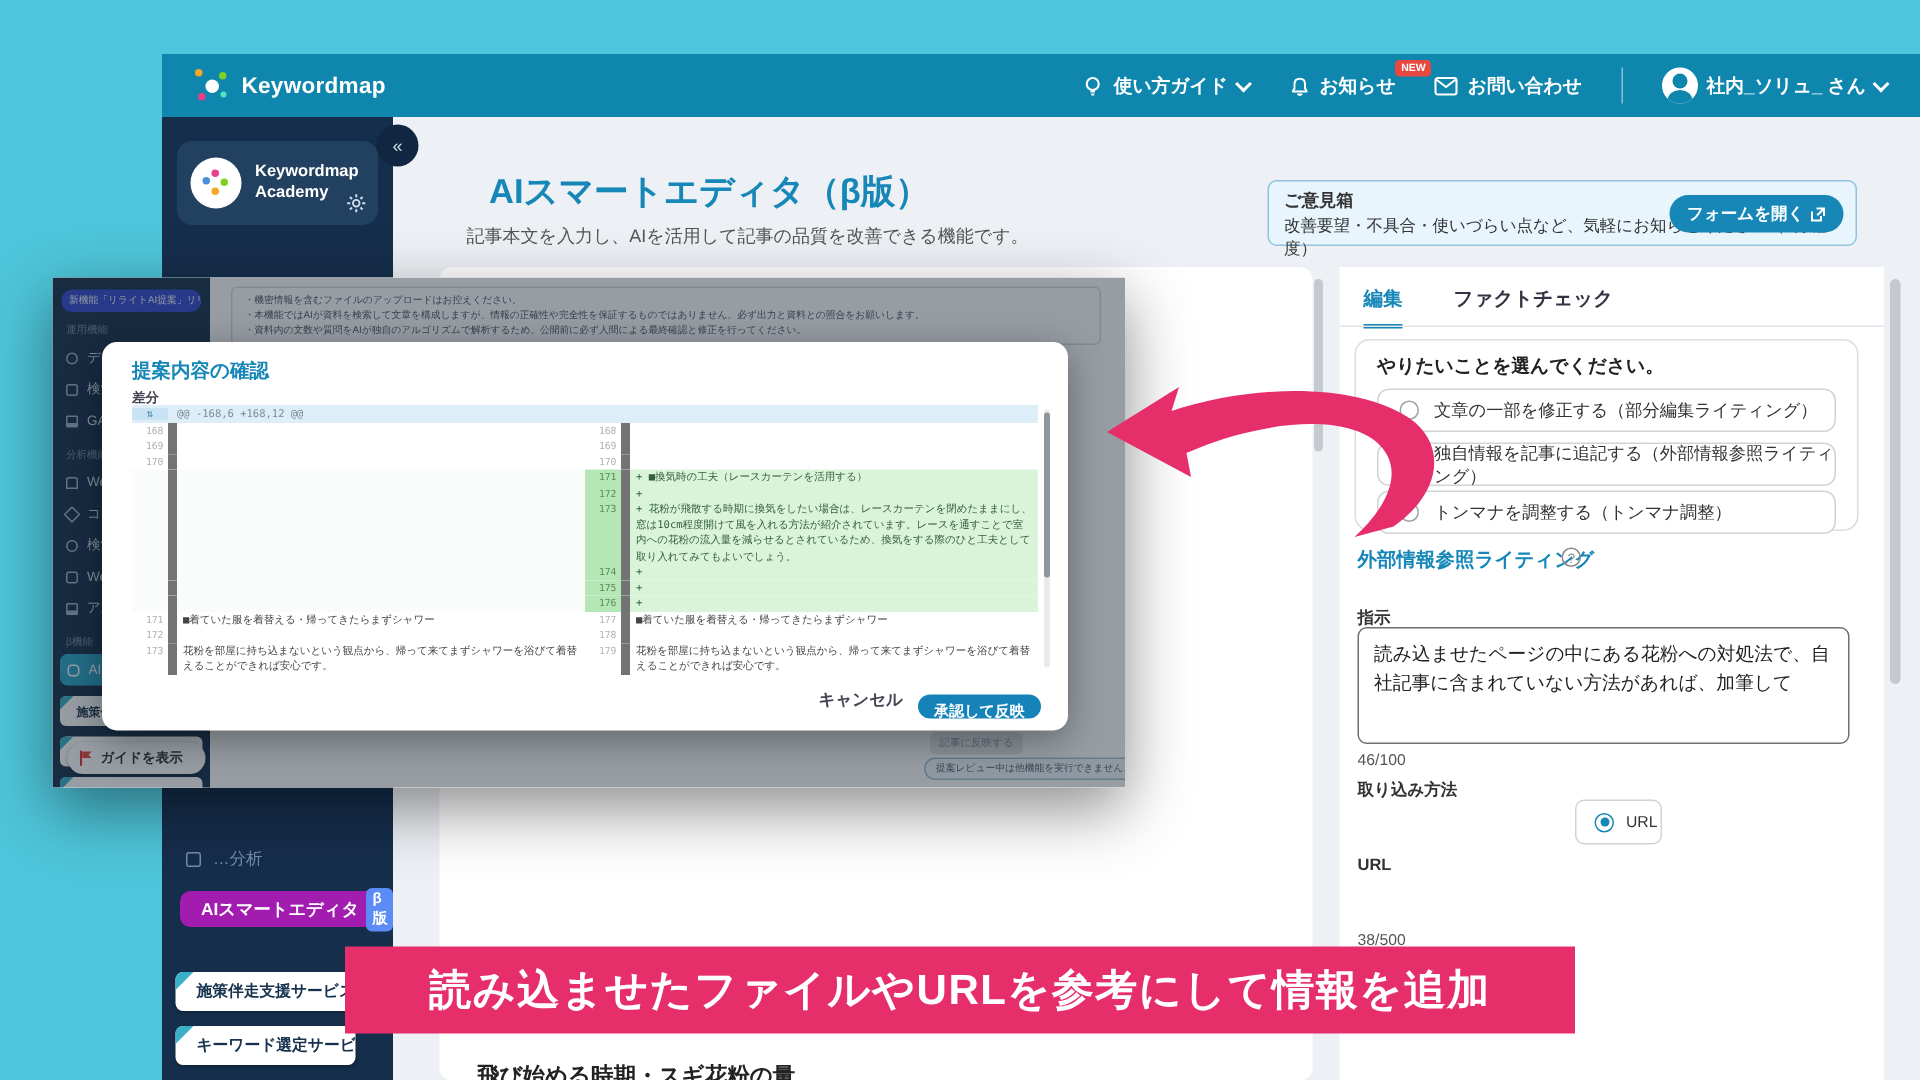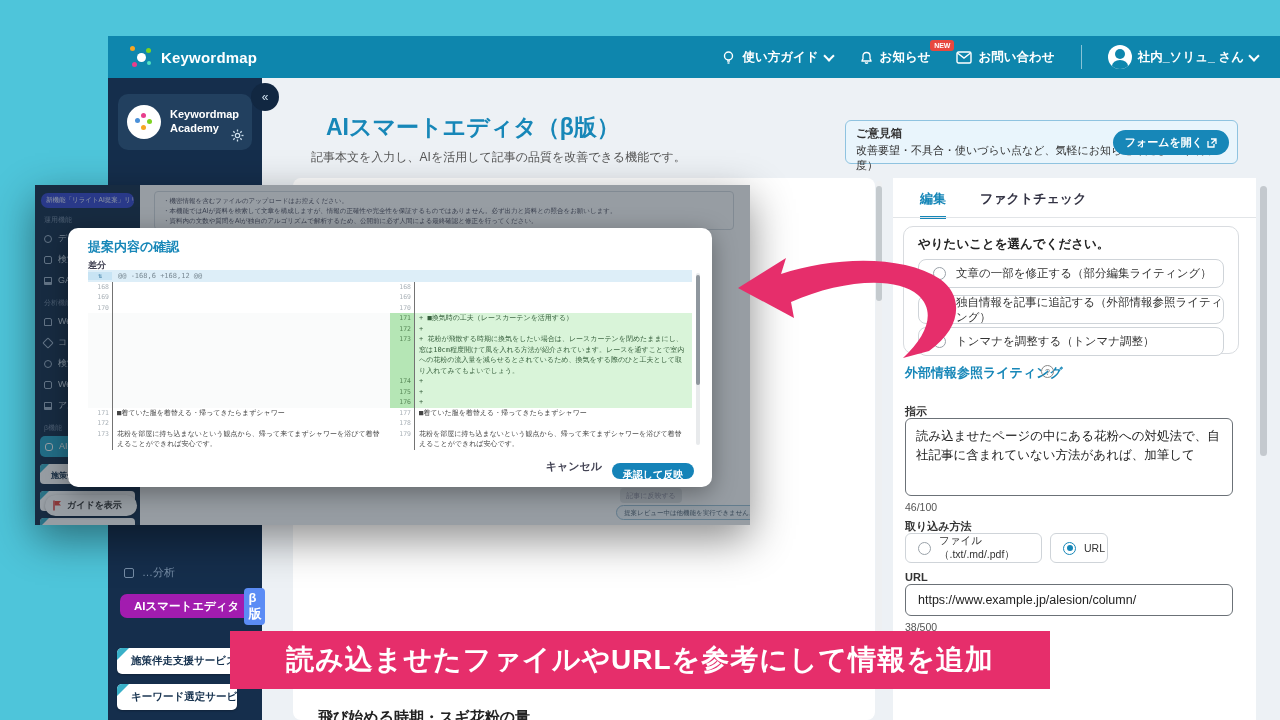--- a/index.html
+++ b/index.html
@@ -30,21 +30,21 @@
   .acad-logo i { position:absolute; border-radius:50%; }
   .acad-text { color:#fff; font-size:11px; font-weight:bold; line-height:1.25; margin-left:9px; }
   .acad-gear { position:absolute; right:8px; bottom:8px; }
   .home-row { position:absolute; left:14px; top:116px; display:flex; align-items:center; gap:9px; color:#d8e6f1; font-size:12.5px; cursor:pointer; }
   .collapse-btn { position:absolute; left:143px; top:47px; width:28px; height:28px; background:#112741; border-radius:50%; color:#cfe0ee; display:flex; align-items:center; justify-content:center; font-size:12px; cursor:pointer; z-index:3; }
   .partial-row { position:absolute; left:16px; top:487px; color:#8fa5bd; font-size:11px; opacity:.8; display:flex; gap:8px; align-items:center; }
   .grid-ico { width:10px; height:10px; border:1.5px solid #8fa5bd; border-radius:2px; }
   .ai-btn { position:absolute; left:12px; top:516px; width:132px; height:24px; background:#a21caf; border-radius:7px; display:flex; align-items:center; cursor:pointer; }
   .ai-btn .robot { margin-left:8px; }
   .ai-btn span.lbl { color:#fff; font-size:11.5px; font-weight:bold; margin-left:6px; white-space:nowrap; }
-  .beta-badge { background:#5b8cf5; color:#fff; font-size:13px; font-weight:bold; border-radius:4px; padding:2px 4px; margin-left:5px; }
+  .beta-badge { background:#5b8cf5; color:#fff; font-size:10px; font-weight:bold; border-radius:4px; padding:2px 4px; margin-left:5px; }
   .svc { position:absolute; left:9px; width:120px; height:26px; background:#fff; border-radius:5px; box-shadow:0 1px 2px rgba(0,0,0,.25); display:flex; align-items:center; cursor:pointer; overflow:hidden; }
   .svc::before { content:""; position:absolute; left:0; top:0; border-style:solid; border-width:12px 12px 0 0; border-color:#39b0c8 transparent transparent transparent; }
   .svc span { font-size:10.5px; font-weight:bold; color:#16324f; margin-left:14px; white-space:nowrap; }
 
   
   .pg-title { position:absolute; left:202px; top:76px; color:#1787b8; font-size:23px; font-weight:bold;margin-left:16px; }
   .pg-sub { position:absolute; left:203px; top:113px; color:#555; font-size:12px; }
   .fbox { position:absolute; left:737px; top:84px; width:393px; height:44px; background:#e9f5fc; border:1px solid #8fc3e0; border-radius:6px; padding:5px 10px; }
   .fbox-title { font-size:11.5px; font-weight:bold; color:#333; }
   .fbox-desc { font-size:11px; color:#333; margin-top:2px; }
@@ -53,21 +53,21 @@
   
   .article { position:absolute; left:185px; top:142px; width:582px; height:542px; background:#fff; border-radius:8px; overflow:hidden; }
   .art-ph { position:absolute; left:25px; top:478px; font-size:15px; font-weight:bold; color:#333; }
   .art-h { position:absolute; left:25px; top:530px; font-size:15px; font-weight:bold; color:#222; }
   .art-scroll { position:absolute; left:768px; top:145px; width:6px; height:450px; background:#eef0f2; border-radius:3px; }
   .art-thumb { position:absolute; left:768px; top:150px; width:6px; height:115px; background:#c4cace; border-radius:3px; cursor:pointer; }
 
   
   .panel { position:absolute; left:785px; top:142px; width:363px; height:542px; background:#fff; }
   .tabs { position:absolute; left:16px; top:12px; display:flex; gap:34px; font-size:13px; font-weight:bold; }
-  .tab-active { color:#1787b8; padding-bottom:8px; border-bottom:3px solid #1787b8; cursor:pointer;margin-left:11px; }
+  .tab-active { color:#1787b8; padding-bottom:8px; border-bottom:3px solid #1787b8; cursor:pointer; }
   .tab { color:#334; cursor:pointer; }
   .tab-line { position:absolute; left:0; top:39px; width:363px; height:1px; background:#e2e5e8; }
   .card1 { position:absolute; left:10px; top:48px; width:336px; height:128px; border:1px solid #d9dce0; border-radius:10px; }
   .card1-title { position:absolute; left:14px; top:9px; font-size:12.5px; font-weight:bold; color:#222; }
   .opt { position:absolute; left:14px; width:306px; height:29px; border:1px solid #cfd4d9; border-radius:8px; display:flex; align-items:center; gap:10px; padding-left:14px; cursor:pointer; background:#fff; }
   .radio { width:13px; height:13px; border:1.5px solid #9aa2a9; border-radius:50%; flex:0 0 auto; }
   .radio.sel { border-color:#1787b8; position:relative; }
   .radio.sel::after { content:""; position:absolute; left:2.5px; top:2.5px; width:6px; height:6px; background:#1787b8; border-radius:50%; }
   .opt span { font-size:11.5px; color:#333; }
   .sec-title { position:absolute; left:12px; top:186px; color:#1787b8; font-size:13px; font-weight:bold; }
@@ -115,21 +115,21 @@
   
   .modal { position:absolute; left:33px; top:43px; width:644px; height:259px; background:#fff; border-radius:10px; box-shadow:0 6px 24px rgba(0,0,0,.35); z-index:4; }
   .modal-title { position:absolute; left:20px; top:10px; color:#1787b8; font-size:13px; font-weight:bold; }
   .diff-label { position:absolute; left:20px; top:31px; font-size:9px; color:#445; font-weight:bold; }
   .diff { position:absolute; left:20px; top:42px; width:604px; height:180px; overflow:hidden; font-family:"DejaVu Sans Mono","Liberation Mono",monospace; }
   .d-row { display:flex; width:100%; }
   .d-hunk { background:#ddeef8; min-height:12px; align-items:center; }
   .d-hunk .gut { width:24px; background:#c8e4f4; color:#4b88ad; font-size:7px; text-align:center; }
   .d-hunk .ht { font-size:7px; color:#7a8a94; padding-left:6px; }
   .lnum,.rnum { width:24px; flex:0 0 auto; font-size:6.5px; color:#aab2b8; text-align:right; padding-right:3px; line-height:1.6; }
-  .ltxt,.rtxt { width:278px; flex:0 0 auto; font-size:7px; color:#444; line-height:1.5; padding:0 4px; border-left:1px solid #737373; word-break:break-all; }
+  .ltxt,.rtxt { width:278px; flex:0 0 auto; font-size:7px; color:#444; line-height:1.5; padding:0 4px; border-left:6px solid #737373; word-break:break-all; }
   .min7 { min-height:7px; } .min9 { min-height:9px; }
   .add .rnum { background:#b5e6b5; color:#5a8a5a; }
   .add .rtxt { background:#d9f4d9; color:#355e3b; }
   .add .lnum,.add .ltxt { background:#fafbfb; }
   .diff-scroll { position:absolute; left:628px; top:45px; width:4px; height:172px; background:#e8eaec; border-radius:2px; }
   .diff-thumb { position:absolute; left:628px; top:47px; width:4px; height:110px; background:#8f979e; border-radius:2px; cursor:pointer; }
   .modal-cancel { position:absolute; right:110px; bottom:13px; font-size:11px; color:#445; font-weight:bold; cursor:pointer; }
   .modal-ok { position:absolute; right:18px; bottom:8px; width:82px; height:16px; background:#1583b8; border-radius:13px; color:#fff; font-size:10px; font-weight:bold; text-align:center; line-height:24px; cursor:pointer; }
 
   
@@ -297,34 +297,27 @@
               <span>トンマナを調整する（トンマナ調整）</span>
             </div>
           </div>
       </div>
       <div class="sec-title">外部情報参照ライティング</div>
       <div class="qmark">?</div>
       <div class="inst-label">指示</div>
       <div class="inst-box">読み込ませたページの中にある花粉への対処法で、自社記事に含まれていない方法があれば、加筆して</div>
       <div class="inst-count">46/100</div>
       <div class="imp-label">取り込み方法</div>
-      <div class="imp-file">
-          <div class="imp-box">
-            <span class="radio"></span>
-            <span>ファイル（.txt/.md/.pdf）</span>
-          </div>
-        </div>
       <div class="imp-url">
           <div class="imp-box">
             <span class="radio sel"></span>
             <span>URL</span>
           </div>
         </div>
       <div class="url-label">URL</div>
-      <div class="url-box">https://www.example.jp/alesion/column/</div>
       <div class="url-count">38/500</div>
     </div>
     <div class="panel-scroll"></div>
   </div>
 
   <div class="shot">
     <div class="shot-side">
       <div class="shot-badge">新機能「リライトAI提案」リリース</div>
       <div id="shot-menu">
           <div class="shot-sec">運用機能</div>

